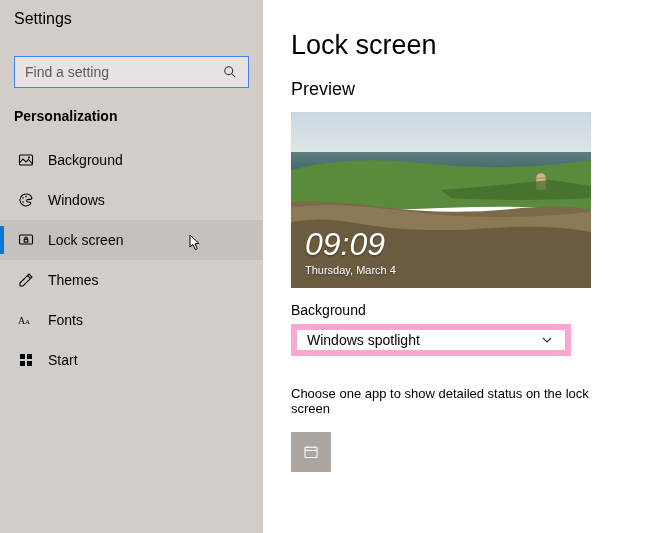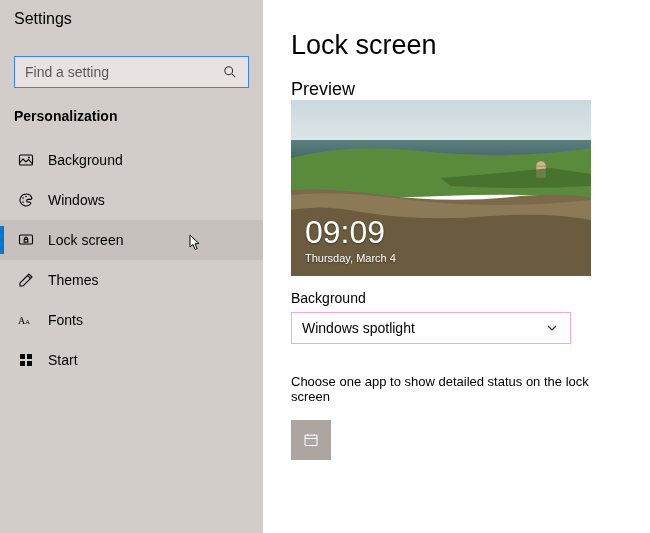--- a/index.html
+++ b/index.html
@@ -91,51 +91,53 @@
     position: relative;
   }
   .page-title {
     font-size: 27px;
     font-weight: 400;
     margin-bottom: 18px;
   }
   .section-title {
     font-size: 18px;
     font-weight: 400;
+    margin-bottom: 12px;
   }
   .preview {
     width: 300px; height: 176px;
     position: relative;
     overflow: hidden;
     margin-bottom: 14px;
   }
   .preview svg { position: absolute; inset: 0; }
   .preview-time {
     position: absolute;
     left: 14px; bottom: 28px;
     color: #fff;
     font-size: 32px;
     font-weight: 300;
     line-height: 1;
     text-shadow: 0 1px 2px rgba(0,0,0,.4);
+    font-style: italic;
   }
   .preview-date {
     position: absolute;
     left: 14px; bottom: 12px;
     color: #fff;
     font-size: 11px;
     text-shadow: 0 1px 2px rgba(0,0,0,.4);
   }
   .field-label {
     font-size: 14px;
     margin-bottom: 6px;
   }
   .dropdown {
     width: 280px; height: 32px;
-    border: 1px solid #f9a8d4;
+    border: 6px solid #f9a8d4;
     background: #fff;
     display: flex;
     align-items: center;
     padding: 0 10px;
     justify-content: space-between;
     font-size: 14px;
     margin-bottom: 30px;
   }
   .help-text {
     font-size: 13px;

